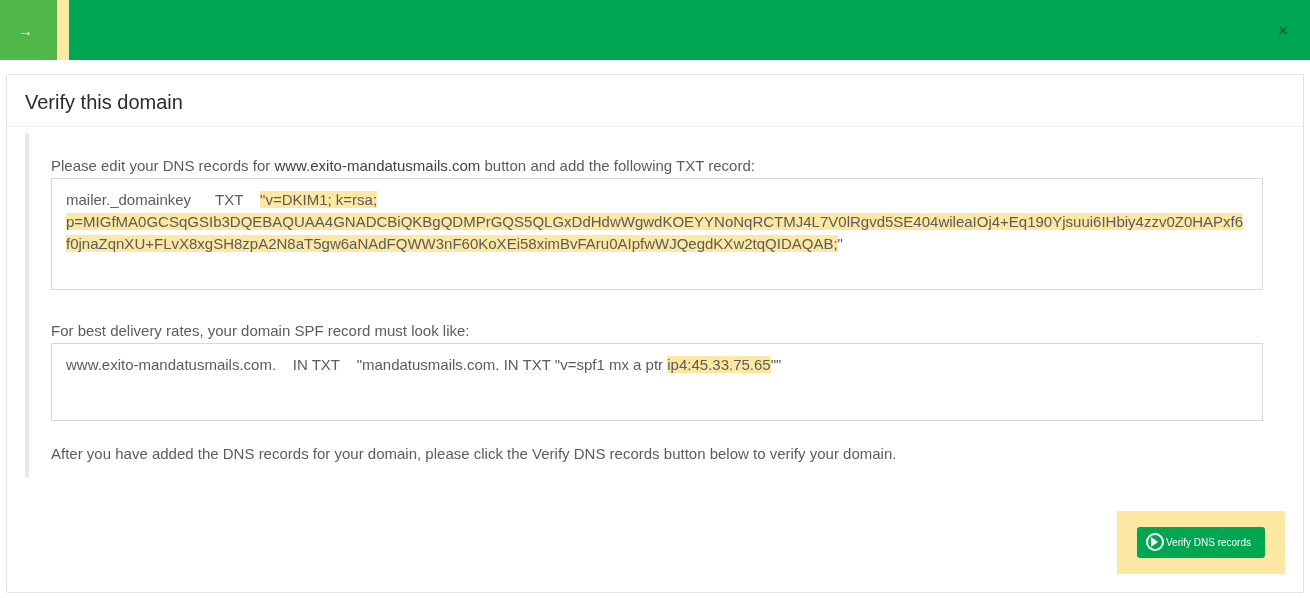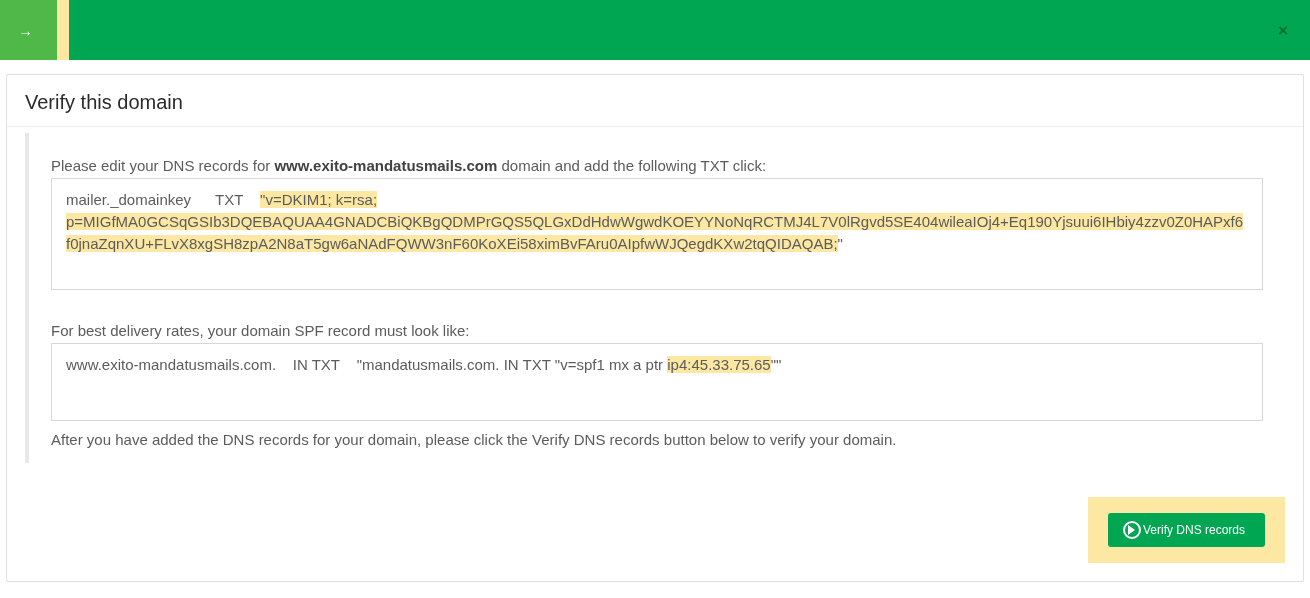--- a/index.html
+++ b/index.html
@@ -99,36 +99,36 @@
     margin-top: 6px;
   }
 
   .instr {
     font-size: 15px;
     color: var(--text-muted);
     margin: 0 0 4px 0;
   }
   .instr b {
     color: var(--text);
-    font-weight: 700;
+    font-weight: 400;
   }
 
   .record-box {
     border: 1px solid var(--box-border);
     padding: 10px 14px 10px 14px;
     margin: 2px 0 32px 0;
     min-height: 90px;
     font-family: "Segoe UI", "Helvetica Neue", Arial, sans-serif;
     font-size: 15px;
     color: var(--text-muted);
     line-height: 1.45;
     overflow-wrap: break-word;
     word-break: break-all;
   }
-  .record-box.short { min-height: 56px; margin-bottom: 8px; }
+  .record-box.short { min-height: 56px; margin-bottom: 22px; }
 
   .hl {
     background: var(--yellow-highlight);
   }
 
   .post-text {
     font-size: 15px;
     color: var(--text-muted);
     line-height: 1.45;
   }
@@ -144,22 +144,22 @@
     display: inline-flex;
   }
   .btn {
     display: inline-flex;
     align-items: center;
     gap: 8px;
     background: var(--green);
     color: #ffffff;
     border: none;
     border-radius: 3px;
-    padding: 10px 20px;
-    font-size: 12px;
+    padding: 10px 14px;
+    font-size: 10px;
     cursor: pointer;
   }
   .btn .icon-play {
     display: inline-block;
     width: 0; height: 0;
     border-left: 7px solid #ffffff;
     border-top: 5px solid transparent;
     border-bottom: 5px solid transparent;
     position: relative;
   }
@@ -185,21 +185,21 @@
   <button class="alert-close">×</button>
 </div>
 
 <div class="panel">
   <div class="panel-heading">Verify this domain</div>
 
   <div class="panel-body">
     <div class="content-col">
 
       <p class="instr">
-        <span>Please edit your DNS records for </span><b>www.exito-mandatusmails.com</b><span> domain and add the following TXT click:</span>
+        <span>Please edit your DNS records for </span><b>www.exito-mandatusmails.com</b><span> button and add the following TXT record:</span>
       </p>
 
       <div class="record-box">
         <span>mailer._domainkey</span><span class="spacer"></span><span>TXT</span>&nbsp;&nbsp;&nbsp;&nbsp;<span class="hl">"v=DKIM1; k=rsa;</span><br><span class="hl">p=MIGfMA0GCSqGSIb3DQEBAQUAA4GNADCBiQKBgQDMPrGQS5QLGxDdHdwWgwdKOEYYNoNqRCTMJ4L7V0lRgvd5SE404wileaIOj4+Eq190Yjsuui6IHbiy4zzv0Z0HAPxf6</span><br><span class="hl">f0jnaZqnXU+FLvX8xgSH8zpA2N8aT5gw6aNAdFQWW3nF60KoXEi58ximBvFAru0AIpfwWJQegdKXw2tqQIDAQAB;</span><span>"</span>
       </div>
 
       <p class="instr">For best delivery rates, your domain SPF record must look like:</p>
 
       <div class="record-box short">
         <span>www.exito-mandatusmails.com.</span>&nbsp;&nbsp;&nbsp;&nbsp;<span>IN TXT</span>&nbsp;&nbsp;&nbsp;&nbsp;<span>"mandatusmails.com.  IN TXT "v=spf1 mx a ptr </span><span class="hl">ip4:45.33.75.65</span><span>""</span>

